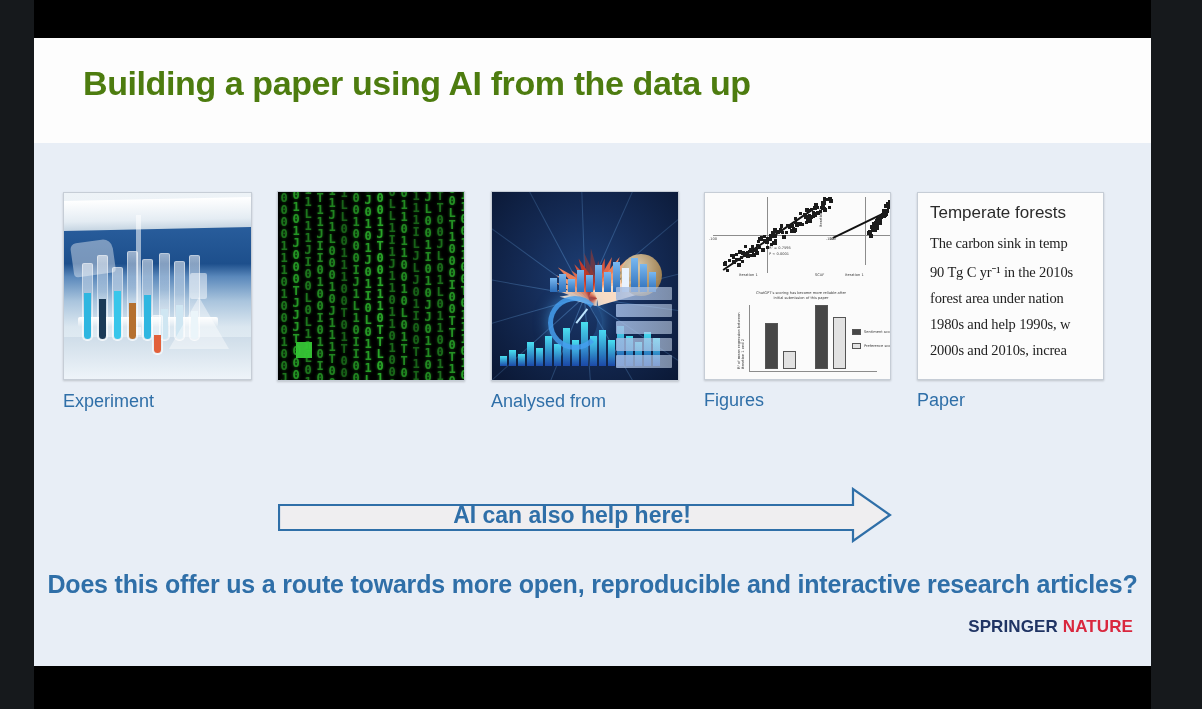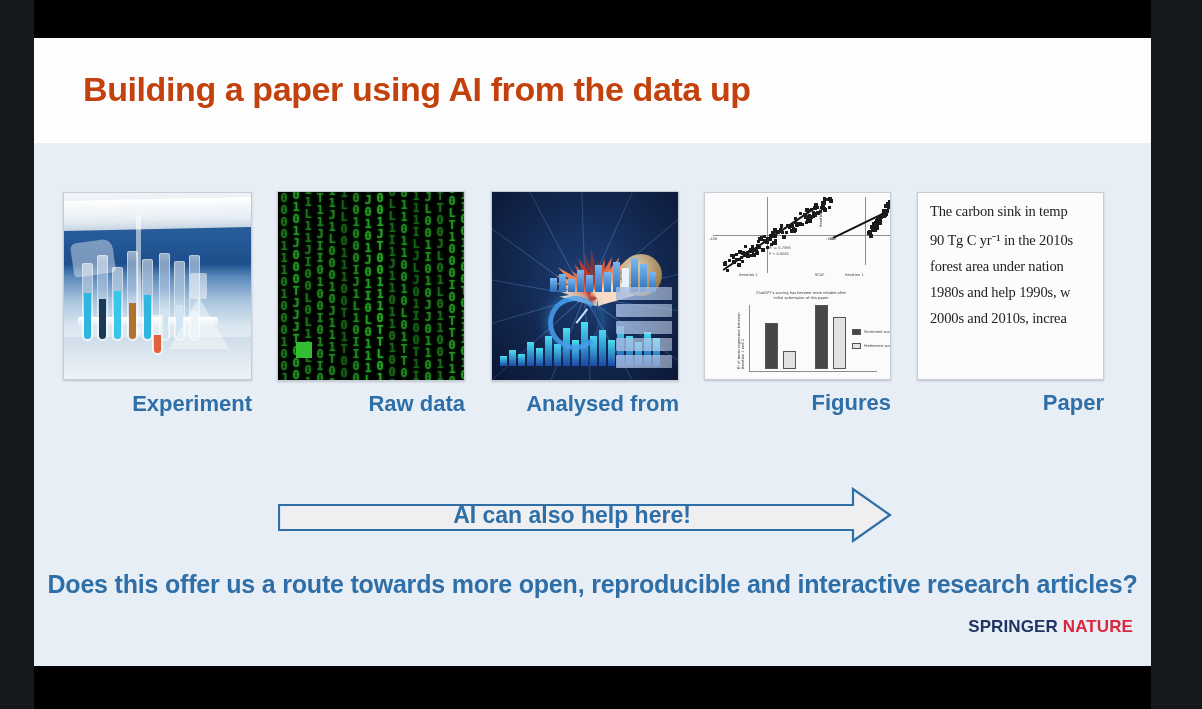--- a/index.html
+++ b/index.html
@@ -47,24 +47,24 @@
   .title-band {
     position: absolute;
     left: 0; top: 0;
     width: 1117px; height: 105px;
     background: #fdfdfd;
   }
 
   .slide-title {
     position: absolute;
     left: 49px;
-    top: 32px;
+    top: 26px;
     font-size: 34px;
     font-weight: 700;
-    color: #c2410c;
+    color: #4d7c0f;
     letter-spacing: -0.4px;
     white-space: nowrap;
   }
 
   .content {
     position: absolute;
     left: 0; top: 105px;
     width: 1117px; height: 523px;
     background: #e8eef6;
   }
@@ -73,23 +73,23 @@
   .thumb {
     position: absolute;
     border: 1px solid #c6cdd6;
     background: #ffffff;
     overflow: hidden;
     box-shadow: 0 1px 2px rgba(0,0,0,0.18);
   }
 
   .thumb-label {
     position: absolute;
-    text-align: right;
-    font-size: 22px;
-    font-weight: 700;
+    text-align: left;
+    font-size: 18px;
+    font-weight: 400;
     color: #2f6fa8;
     white-space: nowrap;
   }
 
   
   .exp-bg {
     position: absolute; inset: 0;
     background:
       linear-gradient(to bottom,
         #eef3f7 0%, #eaf1f6 14%,
@@ -654,21 +654,20 @@
 1
 1
 1
 0
 1
 0
 1
 </div>
           </div>
       </div>
-      <div class="thumb-label" style="left:243px; top:248px; width:188px;">Raw data</div>
 
       <div class="thumb" style="left:457px; top:48px; width:188px; height:190px;">
         <div class="ana-bg" id="ana-host">
           <div class="ray" style="transform: rotate(346deg);"></div>
             <div class="ray" style="transform: rotate(320deg);"></div>
             <div class="ray" style="transform: rotate(294deg);"></div>
             <div class="ray" style="transform: rotate(268deg);"></div>
             <div class="ray" style="transform: rotate(242deg);"></div>
             <div class="ray" style="transform: rotate(216deg);"></div>
             <div class="ray" style="transform: rotate(190deg);"></div>
@@ -939,20 +938,21 @@
             <div class="fig-pt sq" style="left: 167.3px; top: 29.2px;"></div>
             <div class="fig-pt sq" style="left: 162.7px; top: 36.9px;"></div>
             <div class="fig-pt sq" style="left: 175.7px; top: 20.2px;"></div>
             <div class="fig-pt sq" style="left: 166.1px; top: 33.1px;"></div>
           </div>
       </div>
       <div class="thumb-label" style="left:670px; top:247px; width:187px;">Figures</div>
 
       <div class="thumb" style="left:883px; top:49px; width:187px; height:188px;">
         <div class="paper-bg">
+          <div class="paper-head">Temperate forests</div>
           <div class="paper-line">The carbon sink in temp</div>
           <div class="paper-line">90 Tg C yr⁻¹ in the 2010s</div>
           <div class="paper-line">forest area under nation</div>
           <div class="paper-line">1980s and help 1990s, w</div>
           <div class="paper-line">2000s and 2010s, increa</div>
         </div>
       </div>
       <div class="thumb-label" style="left:883px; top:247px; width:187px;">Paper</div>
 
       <div class="arrow-wrap">

